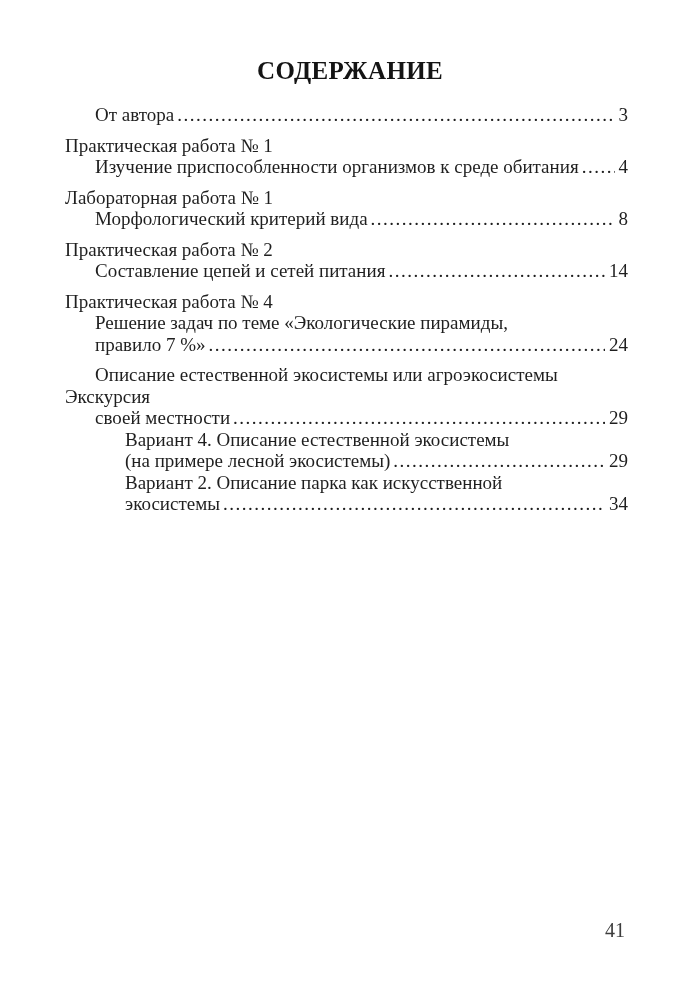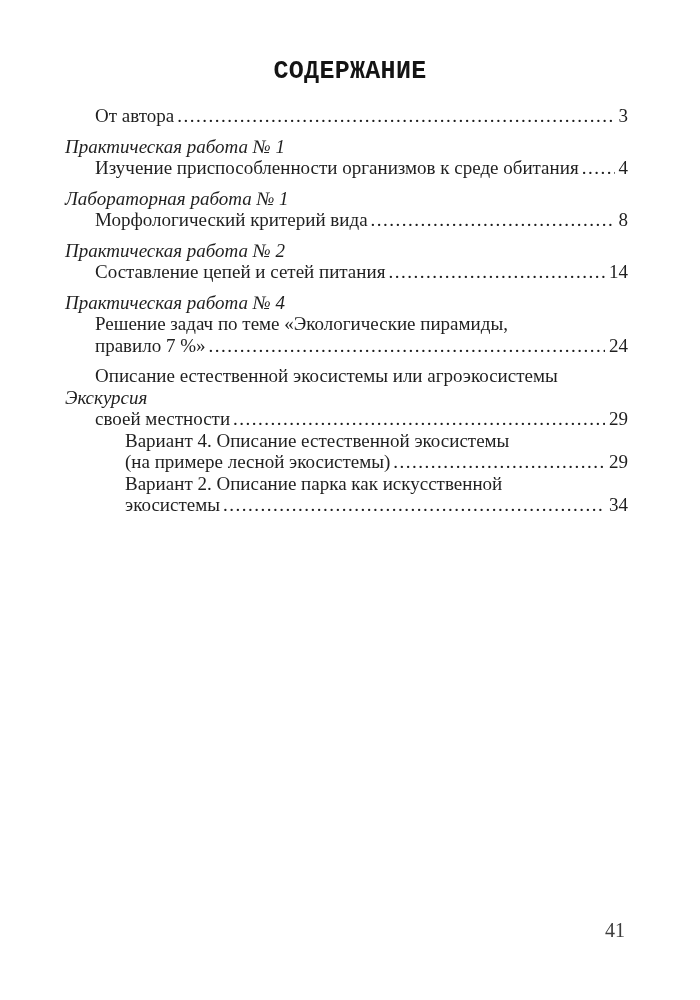--- a/index.html
+++ b/index.html
@@ -9,36 +9,36 @@
     background: #ffffff;
     position: relative;
     overflow: hidden;
     font-family: "Liberation Serif", serif;
     color: #1f1f1f;
   }
   .title {
     margin: 0;
     padding-top: 57px;
     text-align: center;
-    font-family: Liberation Mono, monospace;
+    font-family: Liberation Serif, serif;
     font-weight: bold;
     font-size: 25px;
     letter-spacing: 0.3px;
     color: #141414;
   }
   .toc { margin: 19px 72px 0 65px; }
   .entry { margin-top: 9px; }
   .entry:first-child { margin-top: 0; }
   .line {
     display: flex;
     align-items: flex-end;
     font-size: 19px;
     line-height: 21.5px;
   }
-  .heading { font-style: italic; }
+  .heading { }
   .ind1 { padding-left: 30px; }
   .ind2 { padding-left: 60px; }
   .txt { white-space: nowrap; }
   .leader {
     flex: 1 1 auto;
     min-width: 0;
     overflow: hidden;
     white-space: nowrap;
     margin: 0 4px 0 3px;
   }

